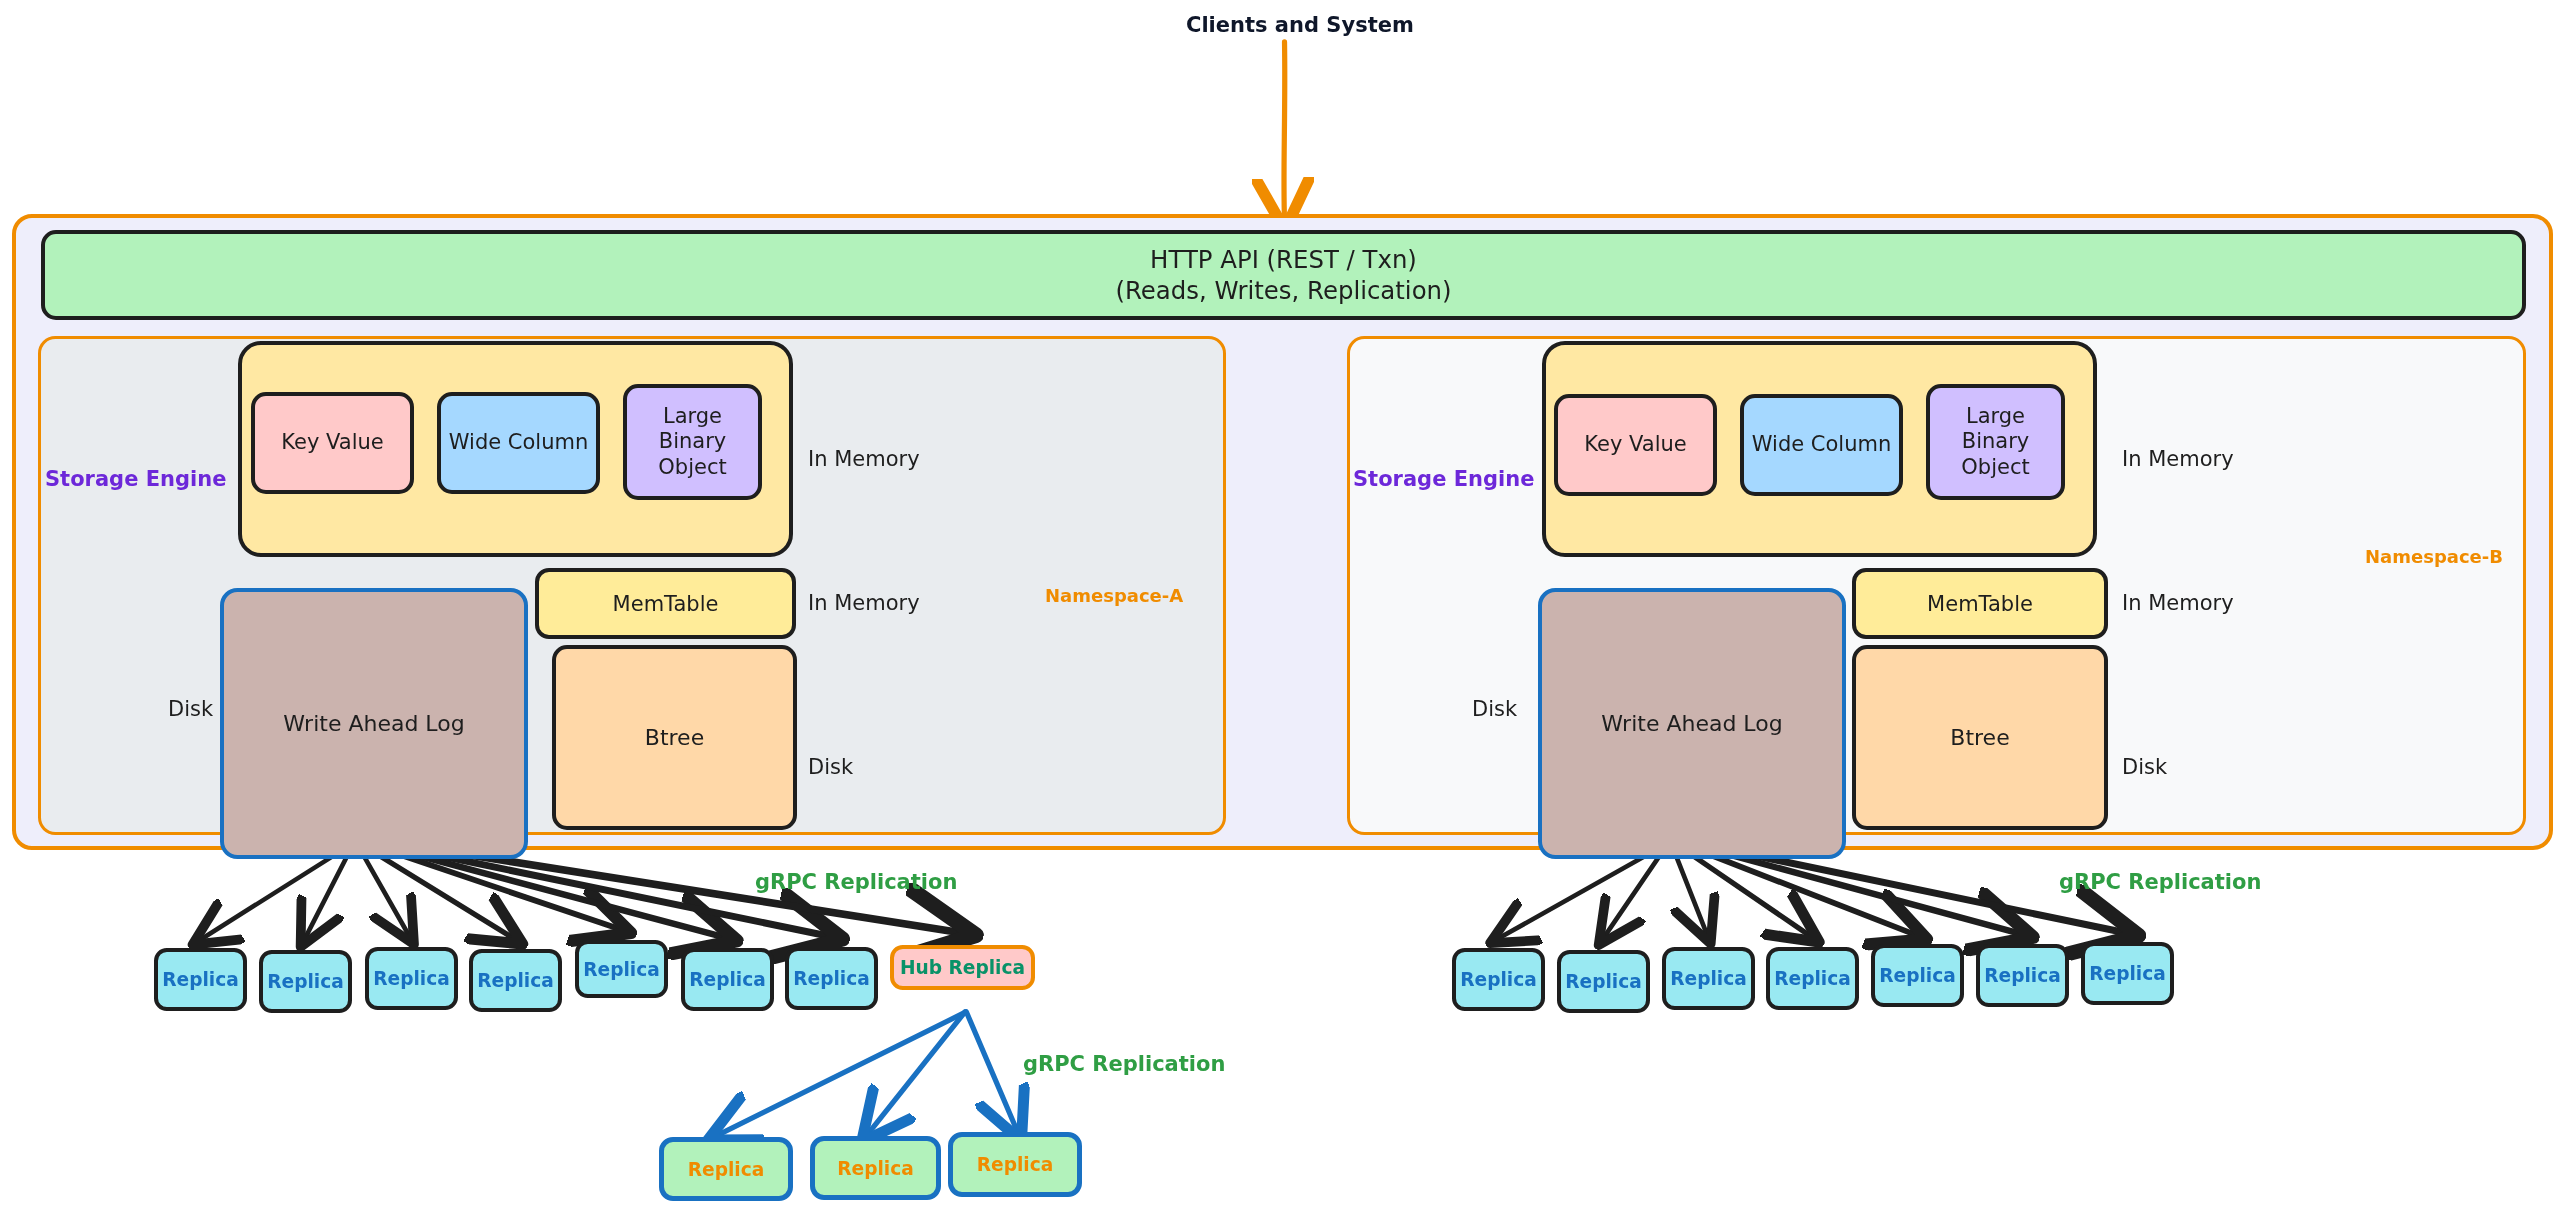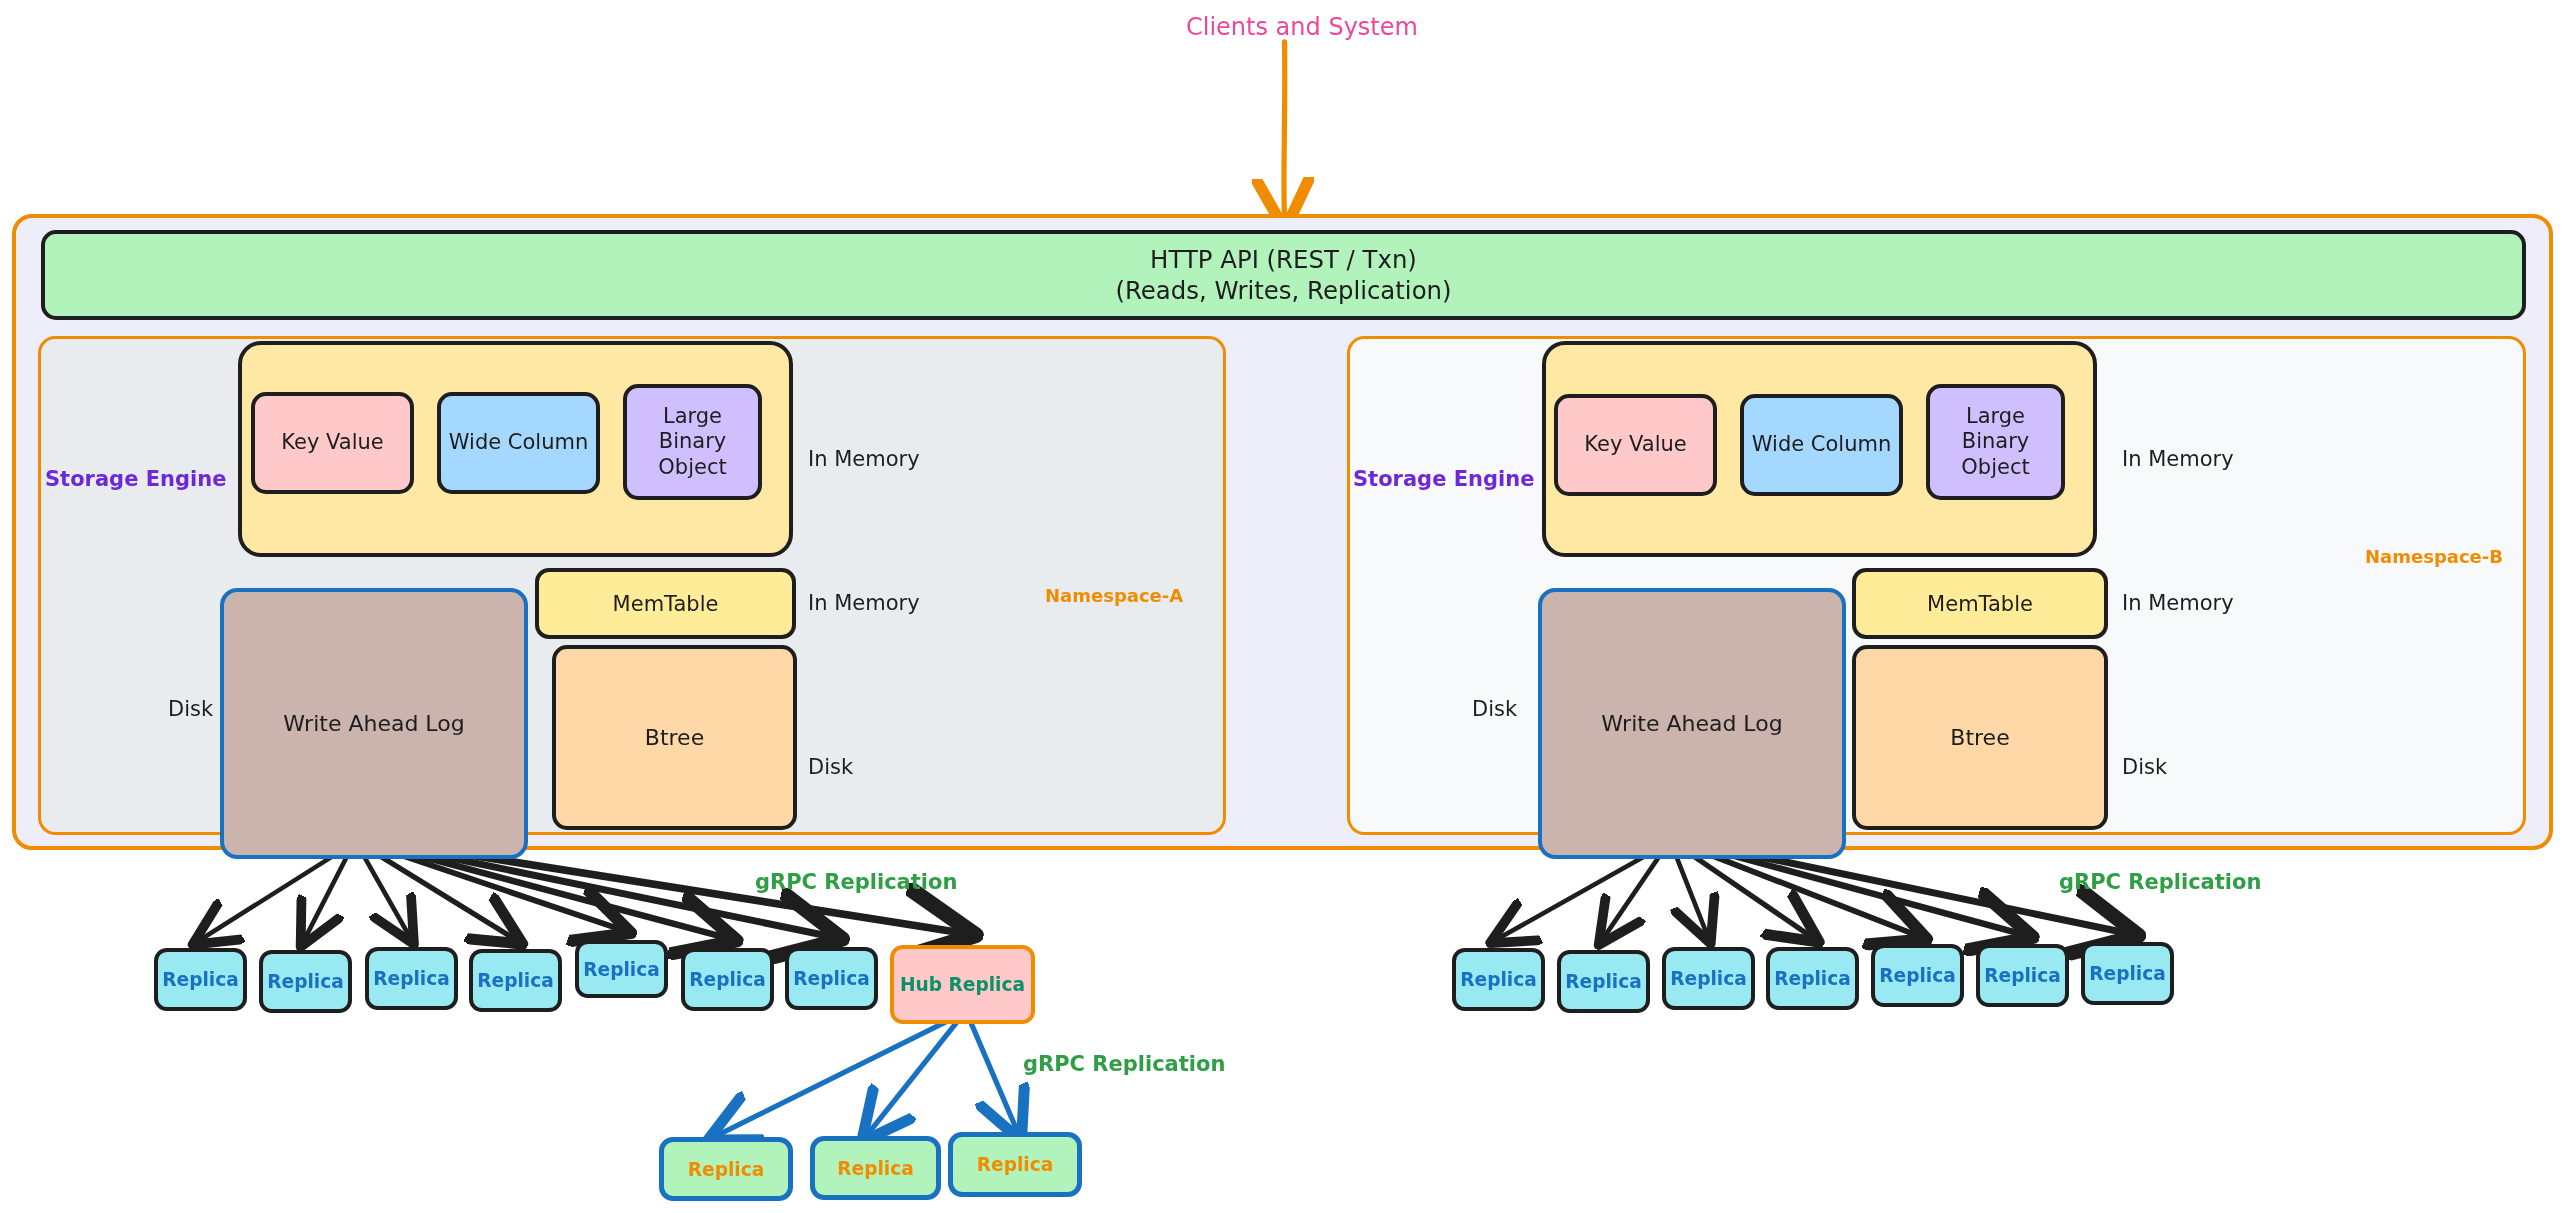--- a/index.html
+++ b/index.html
@@ -54,21 +54,21 @@
   
   .btree{background:#ffd8a8;border:4.6px solid #1e1e1e;border-radius:15px;color:#1e1e1e;font-size:22px;}
   #btree-a{left:552px;top:645px;width:245px;height:185px;}
   #btree-b{left:1852px;top:645px;width:256px;height:185px;}
 
   
   .txt-dark{color:#1e1e1e;font-size:21px;}
   .txt-blue{color:#6d28d9;font-size:21px;font-weight:700;margin-top:44px;}
   .txt-orange{color:#f08c00;font-size:18px;font-weight:600;}
   .txt-green{color:#2f9e44;font-size:21px;font-weight:600;}
-  .txt-clients{color:#ec4899;font-size:24px;font-weight:400;}
+  .txt-clients{color:#0f172a;font-size:21px;font-weight:700;}
 
   #se-label-a{left:45px;top:423px;}
   #se-label-b{left:1353px;top:423px;}
   #inmem-a1{left:808px;top:447px;}
   #inmem-a2{left:808px;top:591px;}
   #disk-a1{left:168px;top:697px;}
   #disk-a2{left:808px;top:755px;}
   #ns-a-label{left:1045px;top:585px;}
   #inmem-b1{left:2122px;top:447px;}
   #inmem-b2{left:2122px;top:591px;}
@@ -205,21 +205,21 @@
   <div class="lbl txt-green" id="grpc-b">gRPC Replication</div>
   <div class="lbl txt-green" id="grpc-hub">gRPC Replication</div>
 
   <div class="box replica" style="left:154px;top:948px;width:93px;height:63px;">Replica</div>
   <div class="box replica" style="left:259px;top:950px;width:93px;height:63px;">Replica</div>
   <div class="box replica" style="left:365px;top:947px;width:93px;height:63px;">Replica</div>
   <div class="box replica" style="left:469px;top:949px;width:93px;height:63px;">Replica</div>
   <div class="box replica" style="left:575px;top:940px;width:93px;height:58px;">Replica</div>
   <div class="box replica" style="left:681px;top:948px;width:93px;height:63px;">Replica</div>
   <div class="box replica" style="left:785px;top:947px;width:93px;height:63px;">Replica</div>
-  <div class="box hub-replica" style="left:890px;top:945px;width:145px;height:79px;">Hub Replica</div>
+  <div class="box hub-replica" style="left:890px;top:945px;width:145px;height:45px;">Hub Replica</div>
 
   <div class="box replica" style="left:1452px;top:948px;width:93px;height:63px;">Replica</div>
   <div class="box replica" style="left:1557px;top:950px;width:93px;height:63px;">Replica</div>
   <div class="box replica" style="left:1662px;top:947px;width:93px;height:63px;">Replica</div>
   <div class="box replica" style="left:1766px;top:947px;width:93px;height:63px;">Replica</div>
   <div class="box replica" style="left:1871px;top:944px;width:93px;height:63px;">Replica</div>
   <div class="box replica" style="left:1976px;top:944px;width:93px;height:63px;">Replica</div>
   <div class="box replica" style="left:2081px;top:942px;width:93px;height:63px;">Replica</div>
 
   <div class="box sub-replica" style="left:659px;top:1137px;width:134px;height:64px;">Replica</div>

